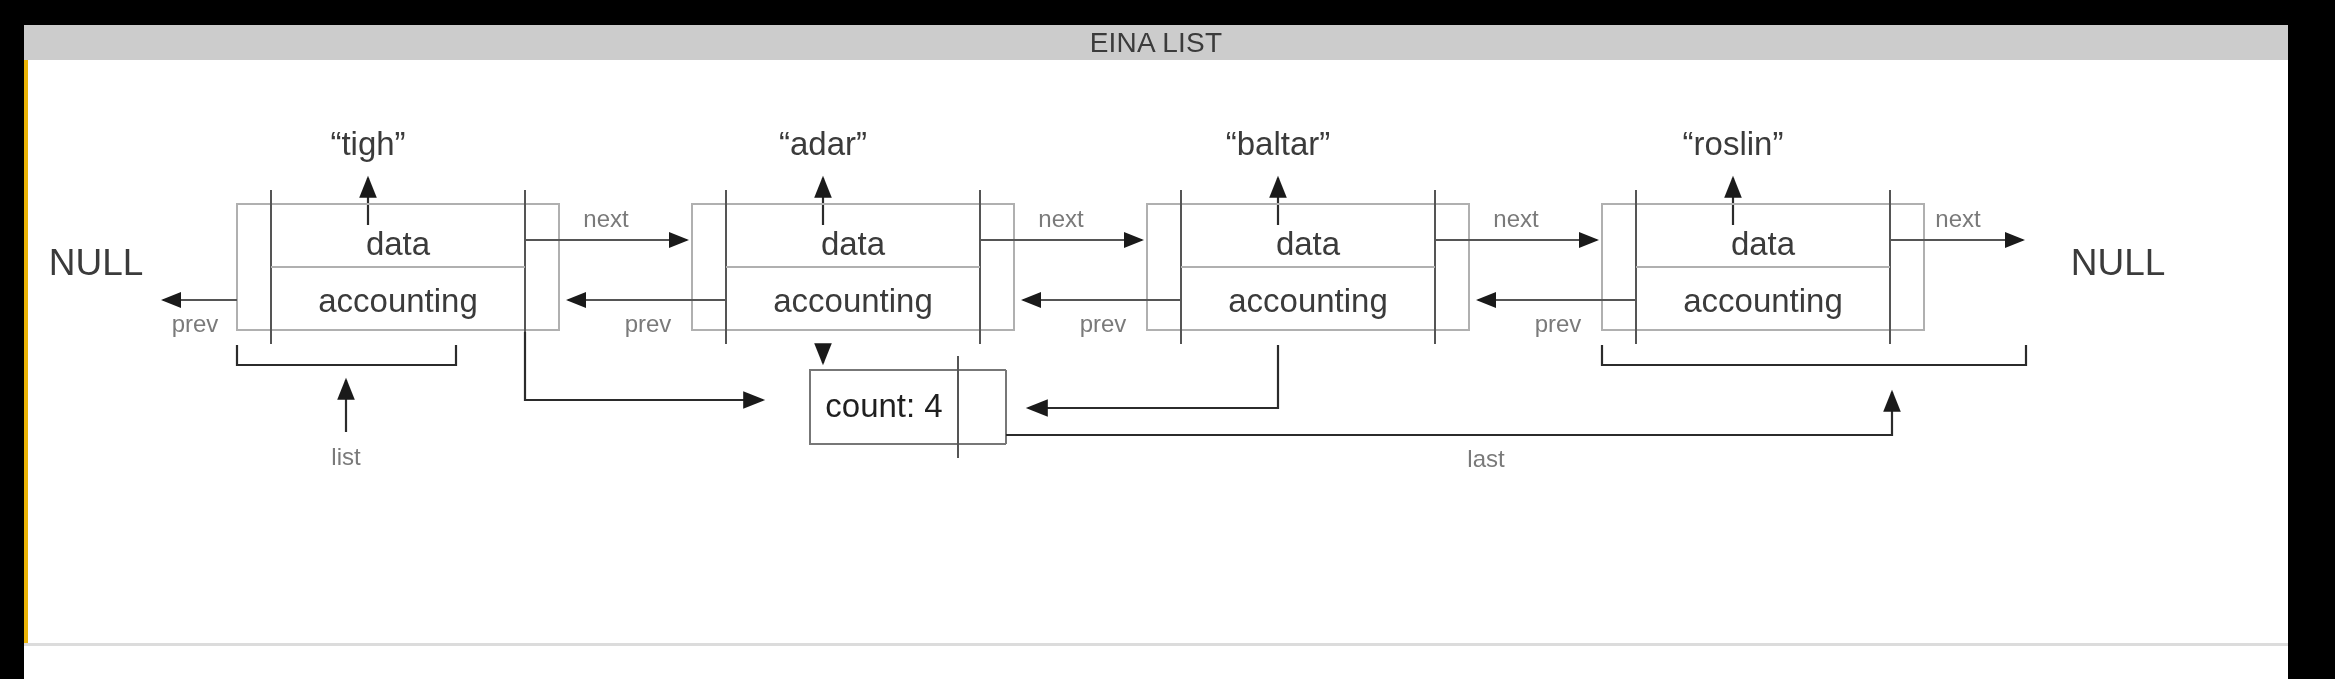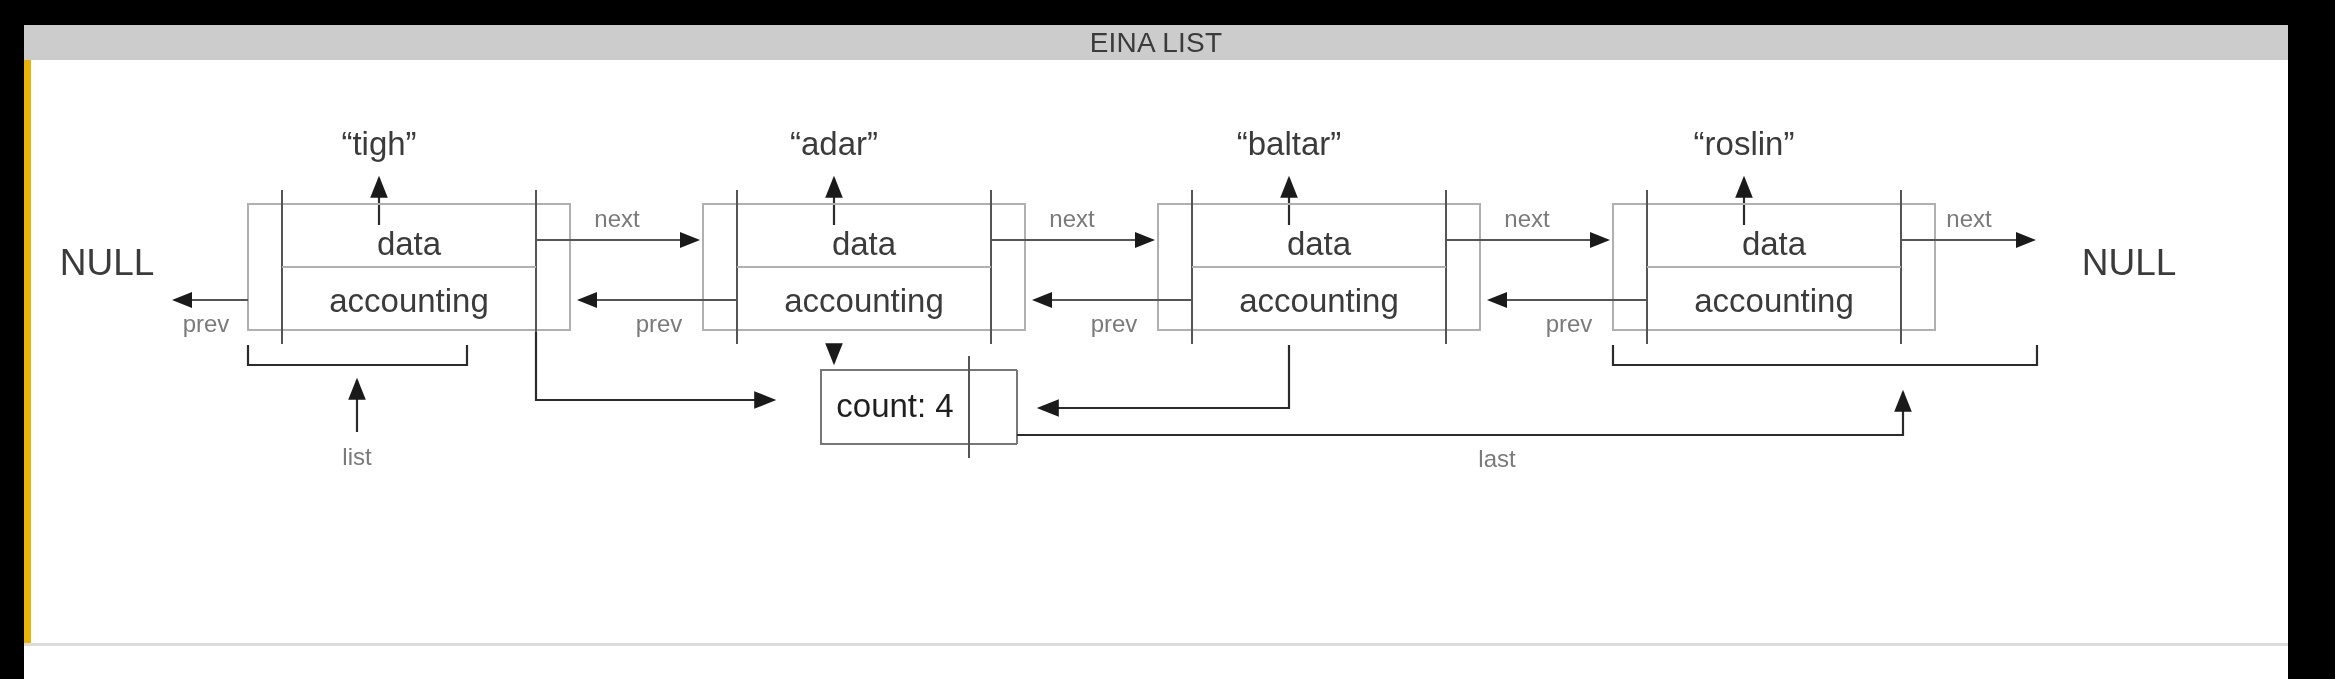--- a/index.html
+++ b/index.html
@@ -18,24 +18,23 @@
     background:#cccccc;
     display:flex;align-items:center;justify-content:center;
   }
   #titlebar .title{
     font-size:28px;color:#3b3b3b;letter-spacing:.2px;
     font-family:"Liberation Sans",sans-serif;
   }
   #canvas-wrap{
     position:absolute;left:0;top:35px;width:2264px;height:619px;
     background:#fff;
-    border-left:7px solid #eab308;
+    border-left:4px solid #eab308;
     box-sizing:border-box;
     overflow:hidden;
-    padding-left:8px;
   }
   svg{display:block;}
   .nd-txt{font-family:"Liberation Sans",sans-serif;fill:#3b3b3b;font-size:33px;}
   .lbl-top{font-family:"Liberation Sans",sans-serif;fill:#3b3b3b;font-size:33px;}
   .null-txt{font-family:"Liberation Sans",sans-serif;fill:#3b3b3b;font-size:37px;}
   .ptr-lbl{font-family:"Liberation Sans",sans-serif;fill:#7a7a7a;font-size:24px;}
   .cnt-txt{font-family:"Liberation Sans",sans-serif;fill:#1f1f1f;font-size:33px;}
   .box-outer{fill:none;stroke:#b0b0b0;stroke-width:2;}
   .box-inner{fill:none;stroke:#555;stroke-width:2;}
   .div-h{stroke:#b0b0b0;stroke-width:2;}

